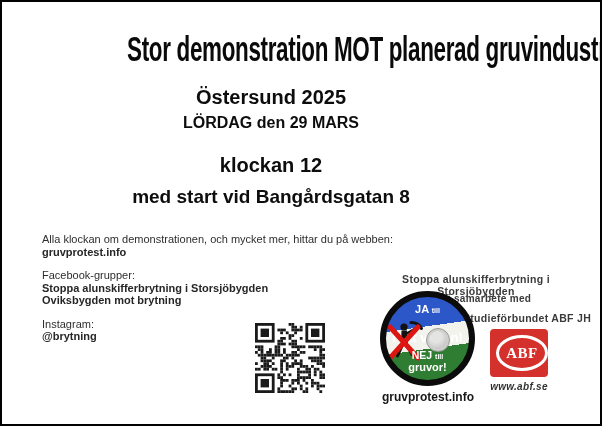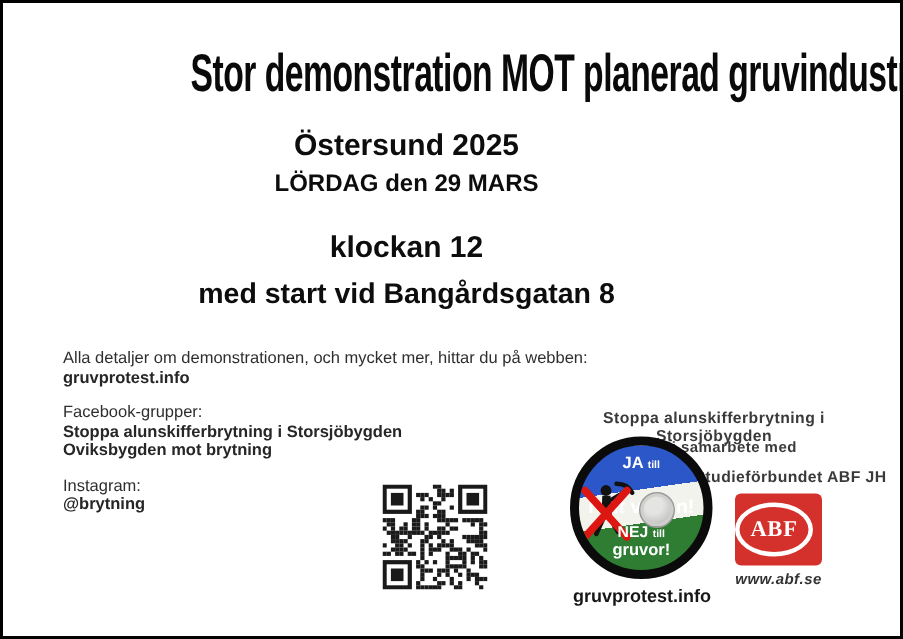--- a/index.html
+++ b/index.html
@@ -56,21 +56,21 @@
     position:absolute;left:40px;top:31px;width:24px;height:24px;border-radius:50%;
     background:radial-gradient(circle at 40% 35%,#e4e4e2 0 30%,#c2c2c0 70%,#a8a8a6 100%);
     border:1px solid #9a9a98;box-sizing:border-box;
     box-shadow:inset 0 0 0 2px #cfcfcd;
   }
   .miner{position:absolute;left:1px;top:23px;width:38px;height:42px;}
   
   .abf{
     position:absolute;left:488px;top:327px;width:58px;height:48px;
     background:var(--abf-red);border-radius:4px;
-    display:flex;align-items:center;justify-content:flex-start;
+    display:flex;align-items:center;justify-content:flex-end;
   }
   .abf-oval{
     width:46px;height:30px;border:3px solid #fff;border-radius:50%;
     display:flex;align-items:center;justify-content:center;
   }
   .abf-oval span{
     font-family:"Liberation Serif",serif;font-weight:bold;font-size:15px;
     color:#fff;letter-spacing:0.5px;
   }
 </style>
@@ -82,21 +82,21 @@
   <div class="title">
     <span class="title-inner">Stor demonstration MOT planerad gruvindustri</span>
   </div>
 
   <div class="ev ev1">Östersund 2025</div>
   <div class="ev ev2">LÖRDAG den 29 MARS</div>
   <div class="ev ev3">klockan 12</div>
   <div class="ev ev4">med start vid Bangårdsgatan 8</div>
 
   <div class="info">
-    <div>Alla detaljer om demonstrationen, och mycket mer, hittar du på webben:</div>
+    <div>Alla klockan om demonstrationen, och mycket mer, hittar du på webben:</div>
     <div class="b">gruvprotest.info</div>
     <div class="sect">Facebook-grupper:</div>
     <div class="b">Stoppa alunskifferbrytning i Storsjöbygden</div>
     <div class="b">Oviksbygden mot brytning</div>
     <div class="sect">Instagram:</div>
     <div class="b">@brytning</div>
   </div>
 
   <div class="qr">
     <svg id="qr-svg" viewBox="0 0 70 70" width="70" height="70" fill="#1a1a1a">

